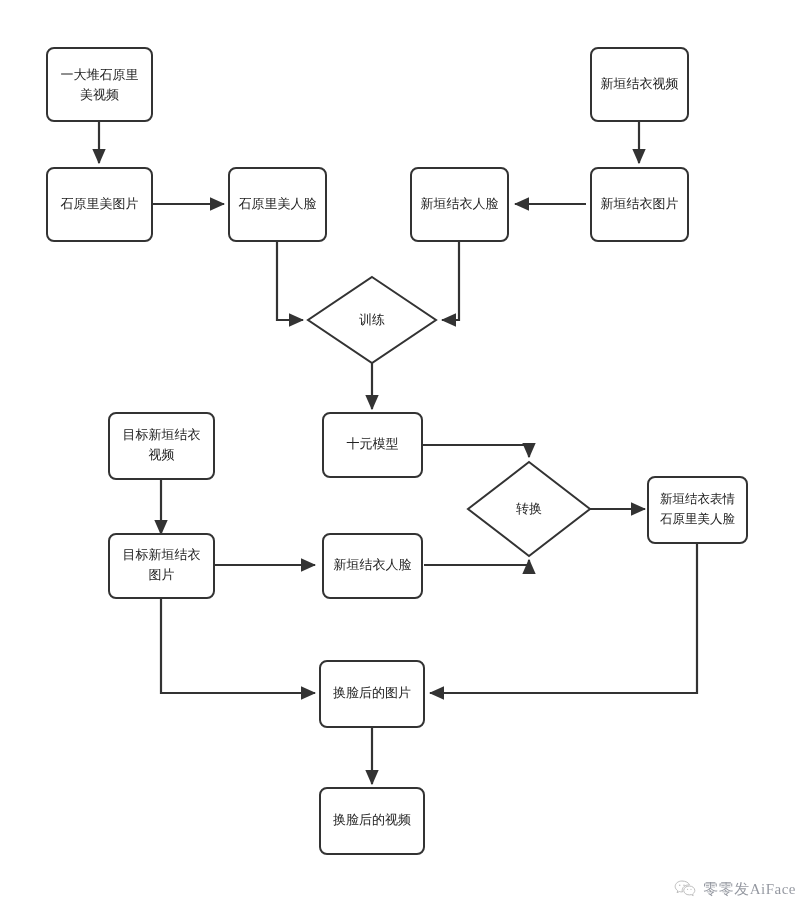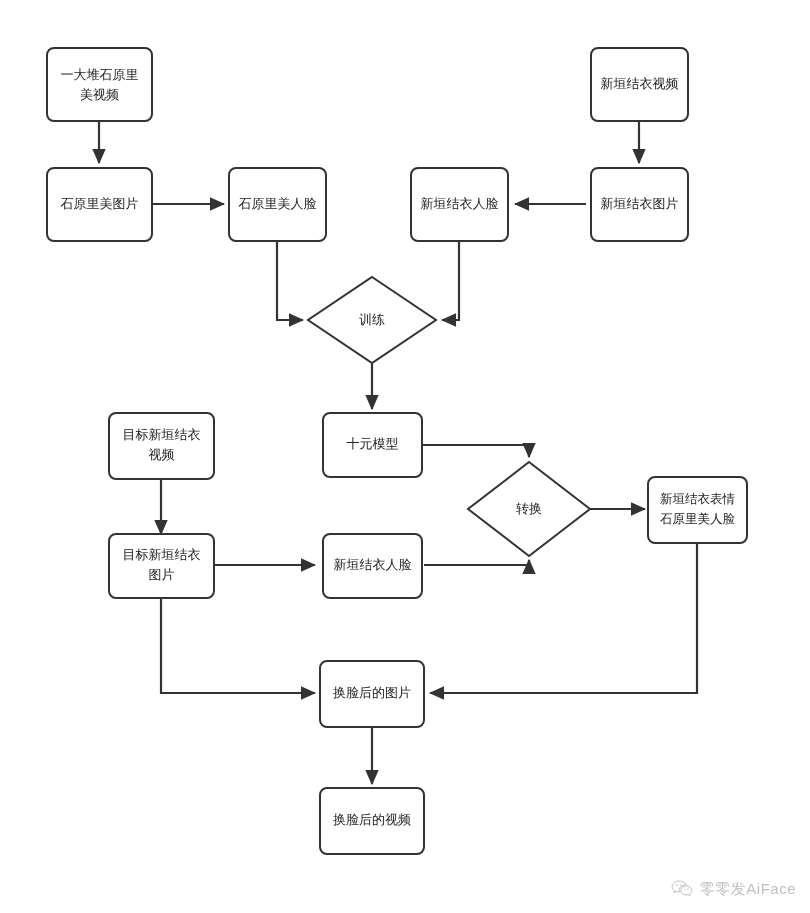--- a/index.html
+++ b/index.html
@@ -54,23 +54,23 @@
   #watermark {
     position: absolute;
     right: 14px;
     bottom: 14px;
     display: flex;
     align-items: center;
     gap: 7px;
     opacity: 0.45;
   }
   #watermark .wm-text {
-    font-family: Liberation Sans, sans-serif;
+    font-family: Liberation Serif, serif;
     font-size: 15px;
-    color: #737373;
+    color: #0f172a;
     letter-spacing: 0.5px;
   }
   #watermark .wm-icon {
     width: 22px;
     height: 20px;
     display: block;
   }
 </style>
 </head>
 <body>

